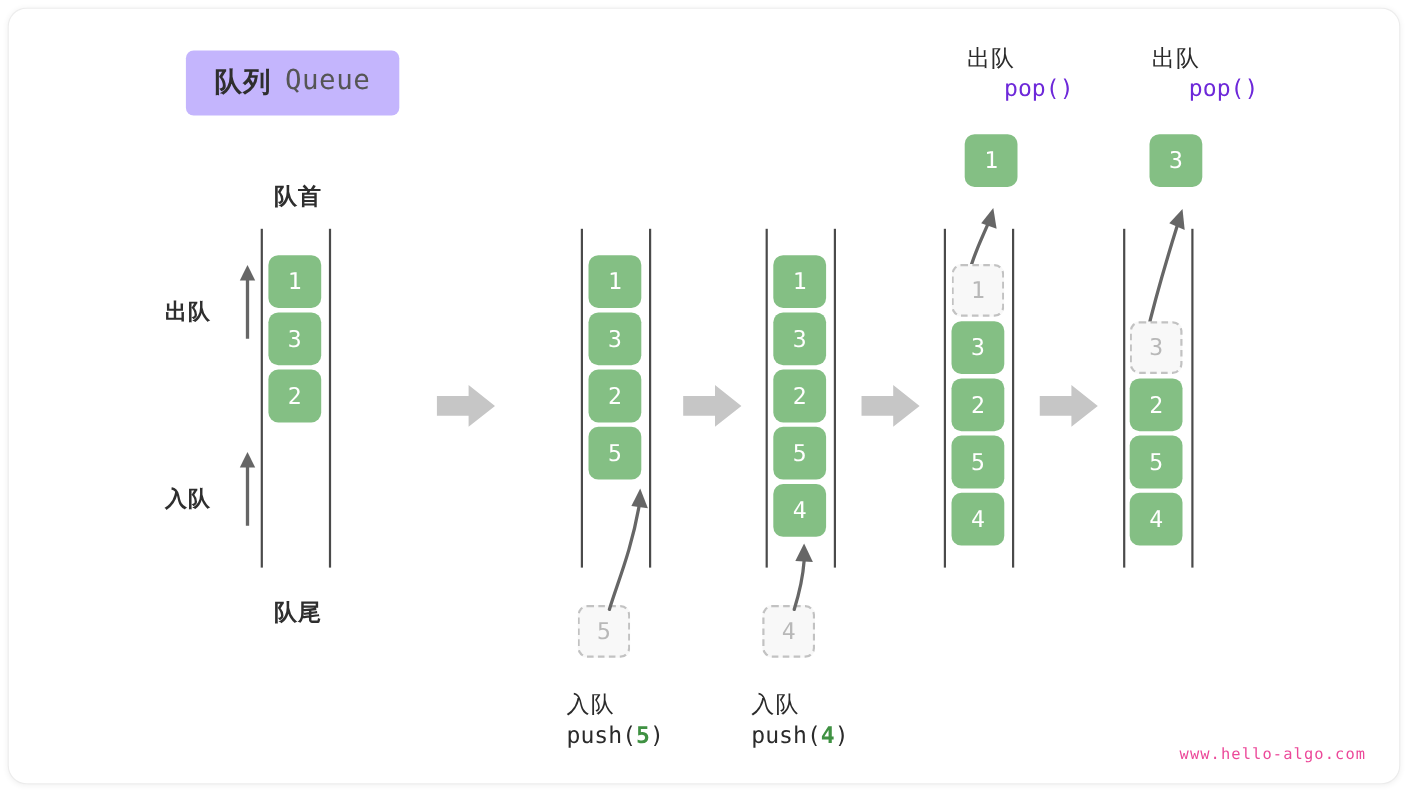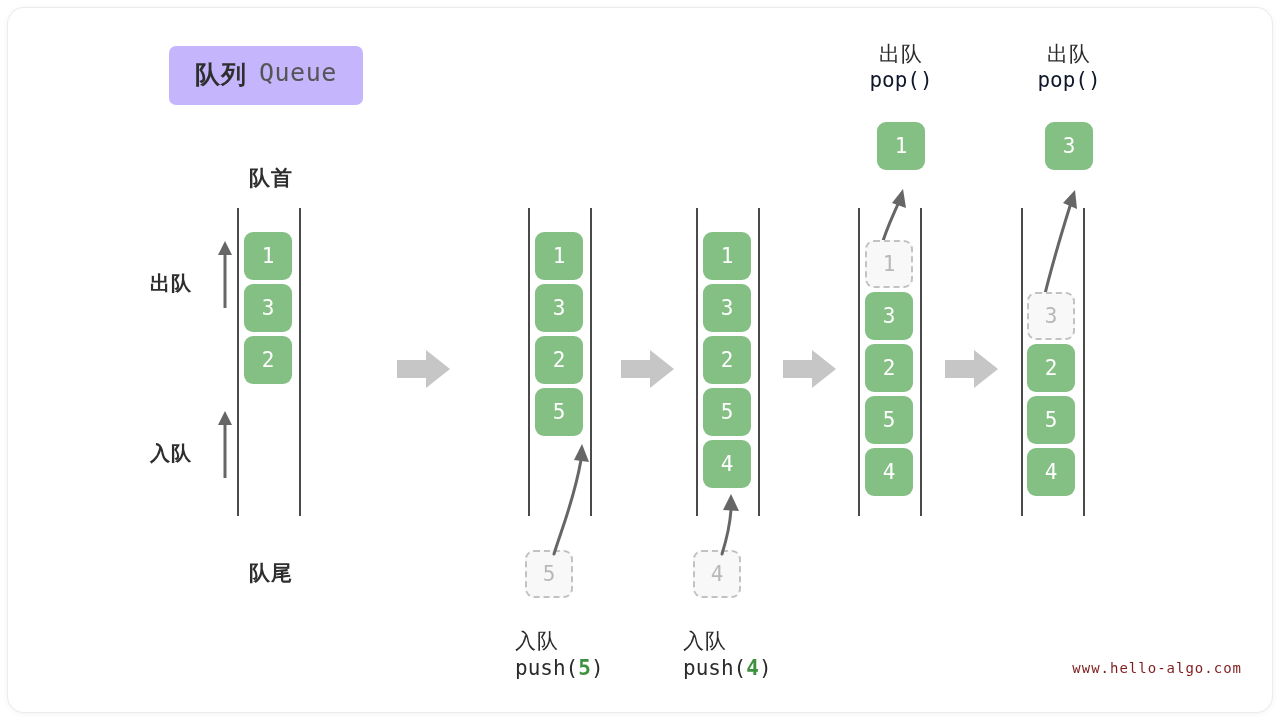--- a/index.html
+++ b/index.html
@@ -37,22 +37,22 @@
     position:absolute;text-align:left;white-space:nowrap;line-height:1.28;
   }
   .op-caption .cn{display:block;font-size:21px;color:#2b2b2b;letter-spacing:1px;}
   .op-caption .code{display:block;font-size:21px;color:#2b2b2b;
     font-family:"DejaVu Sans Mono","Liberation Mono",monospace;letter-spacing:0px;}
   .op-caption .code .num{color:#3f9142;font-weight:bold;}
   .top-caption{
     position:absolute;text-align:center;white-space:nowrap;line-height:1.3;
   }
   .top-caption .cn{display:block;font-size:21px;color:#2b2b2b;letter-spacing:1px;}
-  .top-caption .code{display:block;font-size:21px;color:#0f172a;
-    font-family:"DejaVu Sans Mono","Liberation Mono",monospace;}
+  .top-caption .code{display:block;font-size:21px;color:#6d28d9;
+    font-family:"DejaVu Sans Mono","Liberation Mono",monospace;text-align:right;}
 
   
   .rail{position:absolute;width:1.6px;background:#4a4a4a;}
 
   
   .cell{
     position:absolute;width:48px;height:48px;border-radius:9px;
     background:#84bf84;color:#ffffff;
     display:flex;align-items:center;justify-content:center;
     font-size:21px;font-family:"DejaVu Sans Mono","Liberation Mono",monospace;
@@ -64,37 +64,37 @@
 
   
   .up-arrow{position:absolute;}
 
   
   .step-arrow{position:absolute;}
 
   .curve{position:absolute;}
 
   #watermark{
-    position:absolute;right:30px;bottom:36px;
-    font-size:14px;color:#7f1d1d;letter-spacing:1px;
+    position:absolute;right:30px;bottom:18px;
+    font-size:14px;color:#ec4899;letter-spacing:1px;
     font-family:"DejaVu Sans Mono","Liberation Mono",monospace;
   }
 </style>
 </head>
 <body>
 
 <div id="canvas">
 
   <div id="title-badge">
     <span class="cn">队列</span>
     <span class="en">Queue</span>
   </div>
 
   <div class="hdr-label" style="left:228px;top:156px;width:70px;">队首</div>
-  <div class="hdr-label" style="left:228px;top:551px;width:70px;text-align:center;">队尾</div>
+  <div class="hdr-label" style="left:228px;top:535px;width:70px;text-align:center;">队尾</div>
 
   <div class="side-label" style="left:142px;top:262px;">出队</div>
   <div class="side-label" style="left:142px;top:432px;">入队</div>
 
   <svg class="up-arrow" style="left:206px;top:232px;" width="22" height="70">
     <line x1="11" y1="68" x2="11" y2="12" stroke="#666666" stroke-width="3"></line>
     <polygon points="11,1 4,15 18,15" fill="#666666"></polygon>
   </svg>
 
   <svg class="up-arrow" style="left:206px;top:402px;" width="22" height="70">

